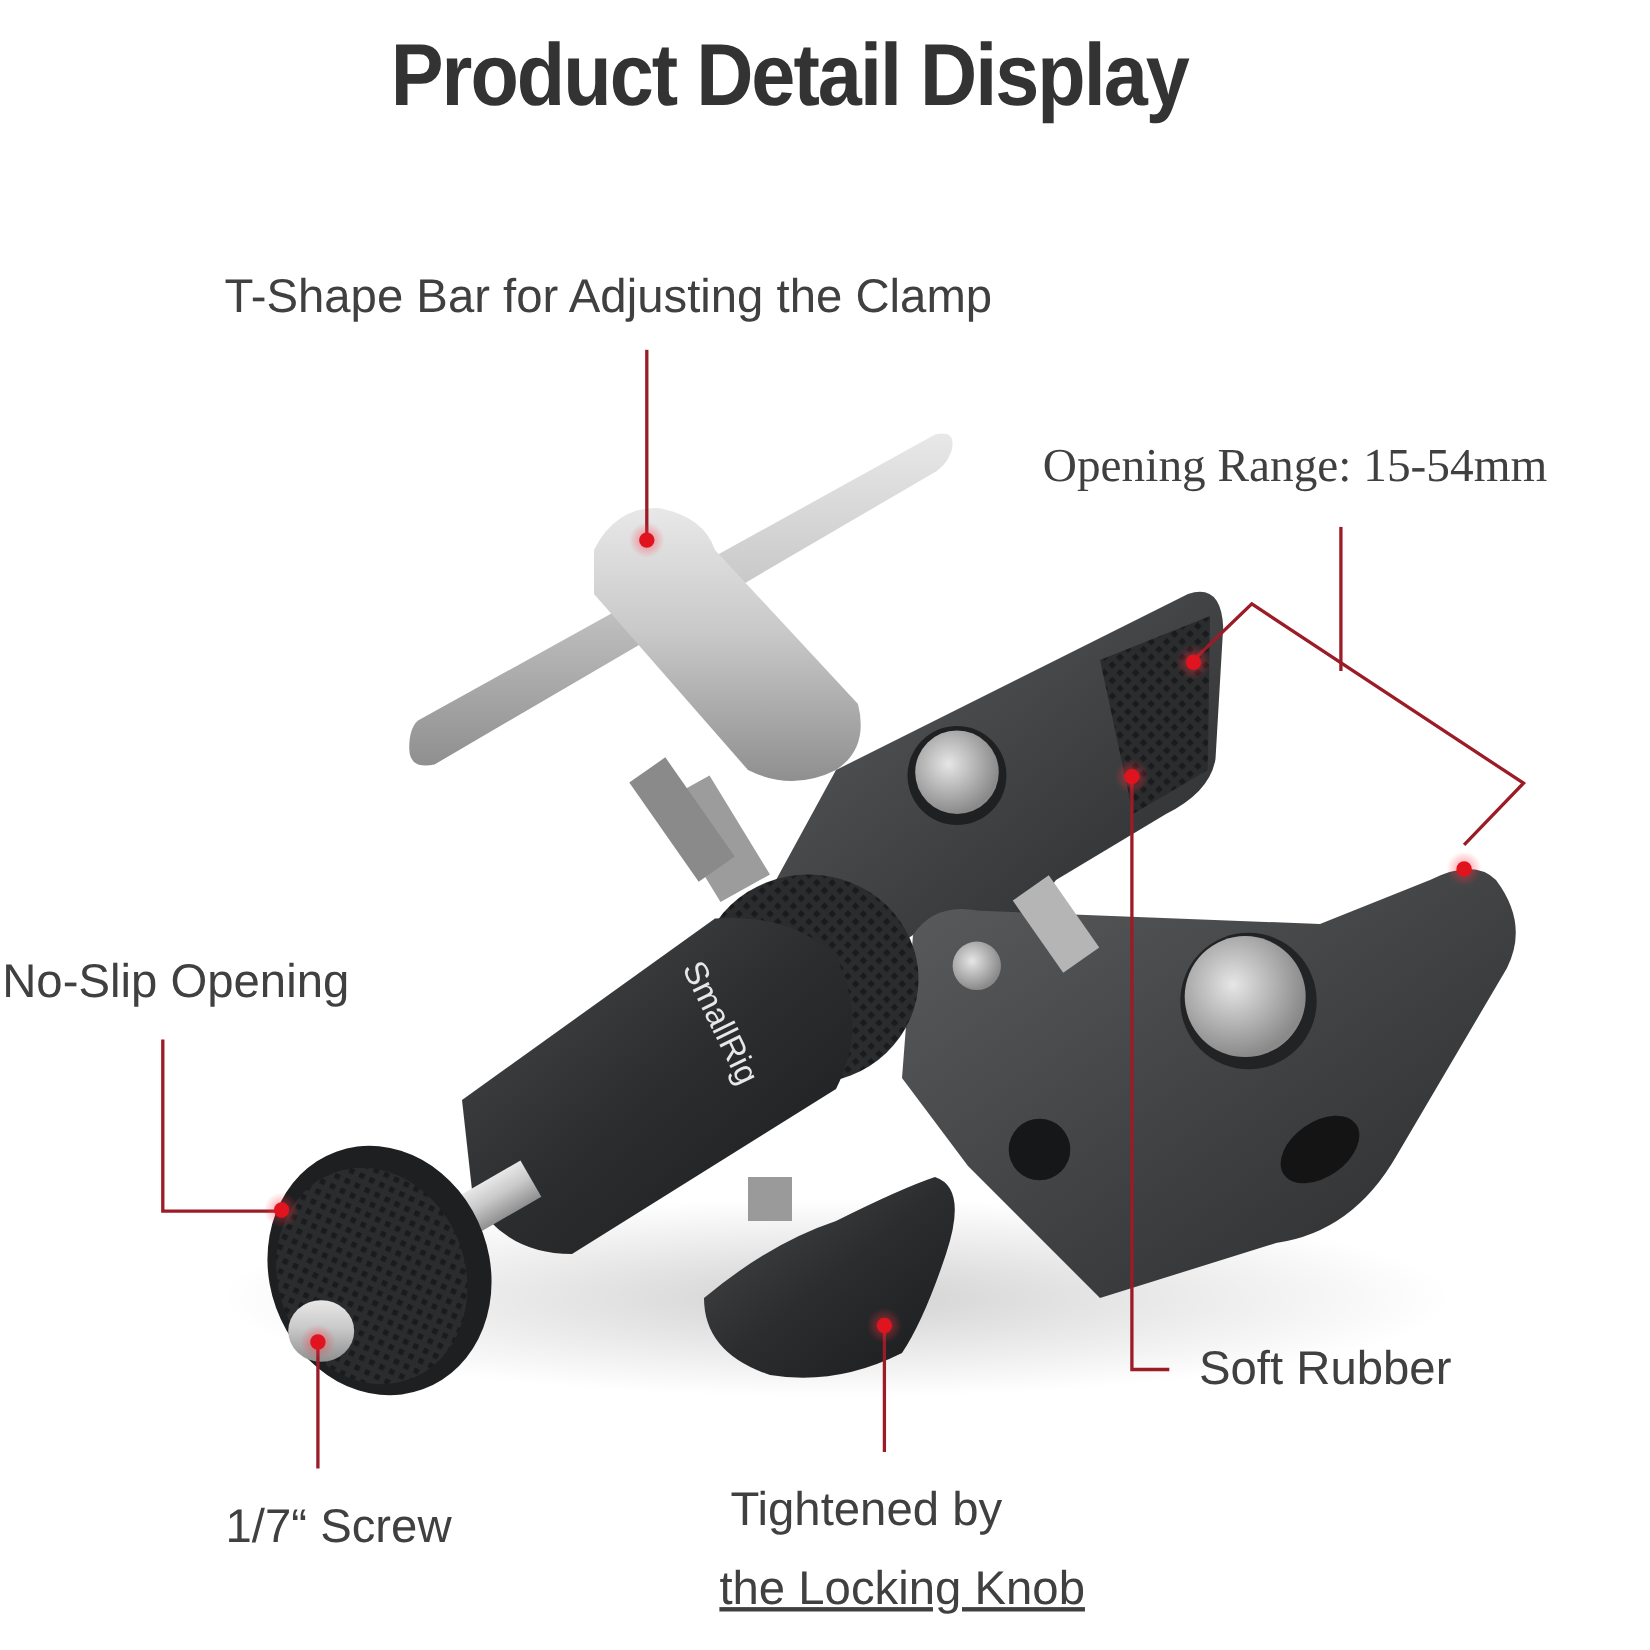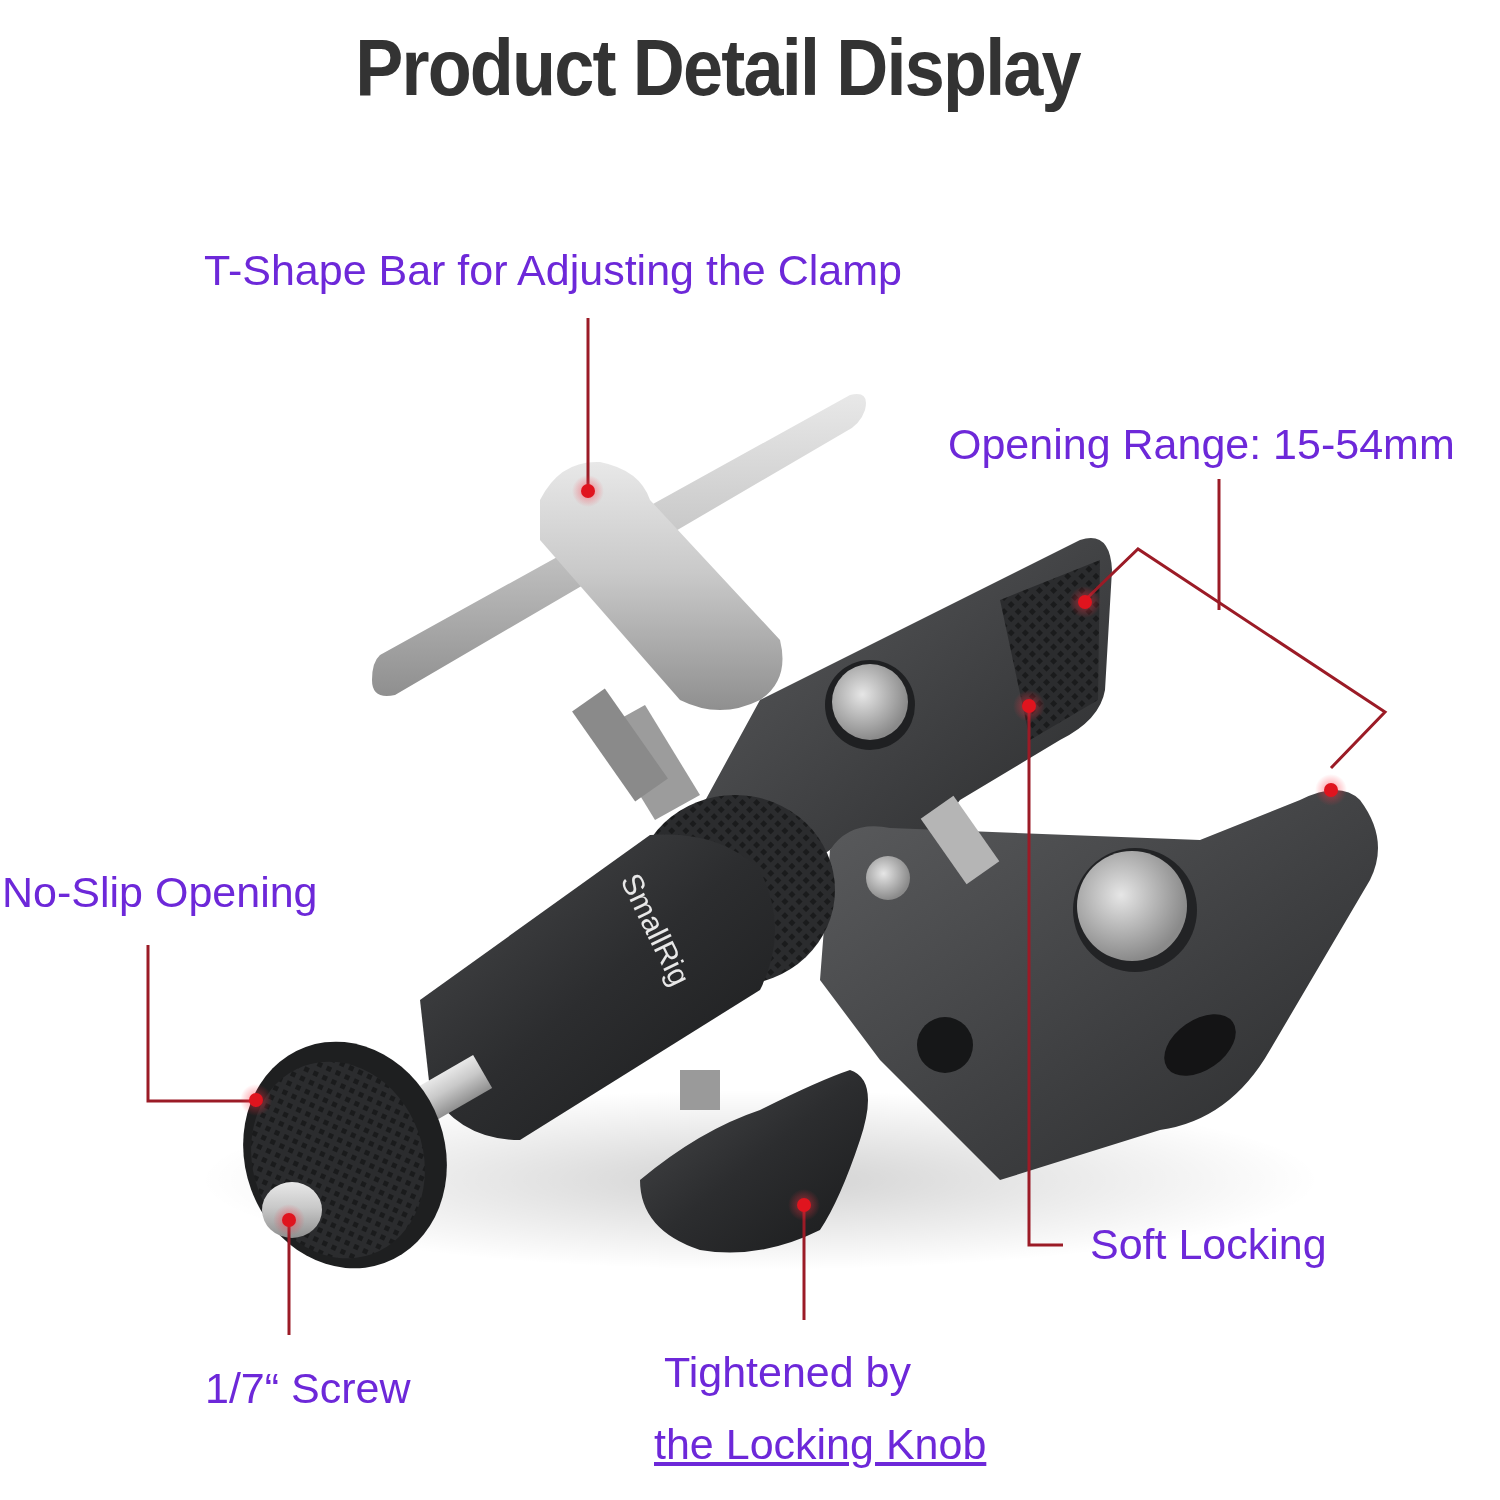--- a/index.html
+++ b/index.html
@@ -1,20 +1,20 @@
 <!DOCTYPE html>
 <html><head>
 <meta charset="utf-8">
 <style>
   html, body { margin:0; padding:0; }
   body { width:1500px; height:1500px; background:#ffffff; position:relative; overflow:hidden;
          font-family:"Liberation Sans", "DejaVu Sans", sans-serif; color:#2f2f2f; }
   .title { position:absolute; left:0; width:1435px; top:22px; text-align:center;
            font-size:80px; font-weight:bold; letter-spacing:-2px; color:#333333; transform:scaleX(0.9); transform-origin:718px 0; }
-  .label { position:absolute; font-size:43px; color:#6d28d9; white-space:nowrap; line-height:1.15; }
+  .label { position:absolute; font-size:43px; color:#404040; white-space:nowrap; line-height:1.15; }
   .stage { position:absolute; left:0; top:0; width:1500px; height:1500px; }
   svg { position:absolute; left:0; top:0; }
 </style>
 </head>
 <body>
 
 <div class="title">Product Detail Display</div>
 
 <div class="stage">
 <svg width="1500" height="1500" viewBox="0 0 1500 1500">
@@ -133,18 +133,18 @@
         </g>
     <g>
           <circle cx="804" cy="1205" r="16" fill="url(#glow)"></circle>
           <circle cx="804" cy="1205" r="7" fill="#e0141e"></circle>
         </g>
   </g>
 </svg>
 </div>
 
 <div class="label" style="left:204px; top:246px;">T-Shape Bar for Adjusting the Clamp</div>
-<div class="label" style="left:948px; top:420px;">Opening Range: 15-54mm</div>
+<div class="label" style="left:948px; top:399px;font-family:Liberation Serif, serif;">Opening Range: 15-54mm</div>
 <div class="label" style="left:2px; top:868px;">No-Slip Opening</div>
-<div class="label" style="left:1090px; top:1220px;">Soft Locking</div>
+<div class="label" style="left:1090px; top:1220px;">Soft Rubber</div>
 <div class="label" style="left:205px; top:1364px;">1/7“ Screw</div>
 <div class="label" style="left:664px; top:1348px;">Tightened by</div>
 <div class="label" style="left:654px; top:1420px;text-decoration:underline;">the Locking Knob</div>
 
 </body></html>

